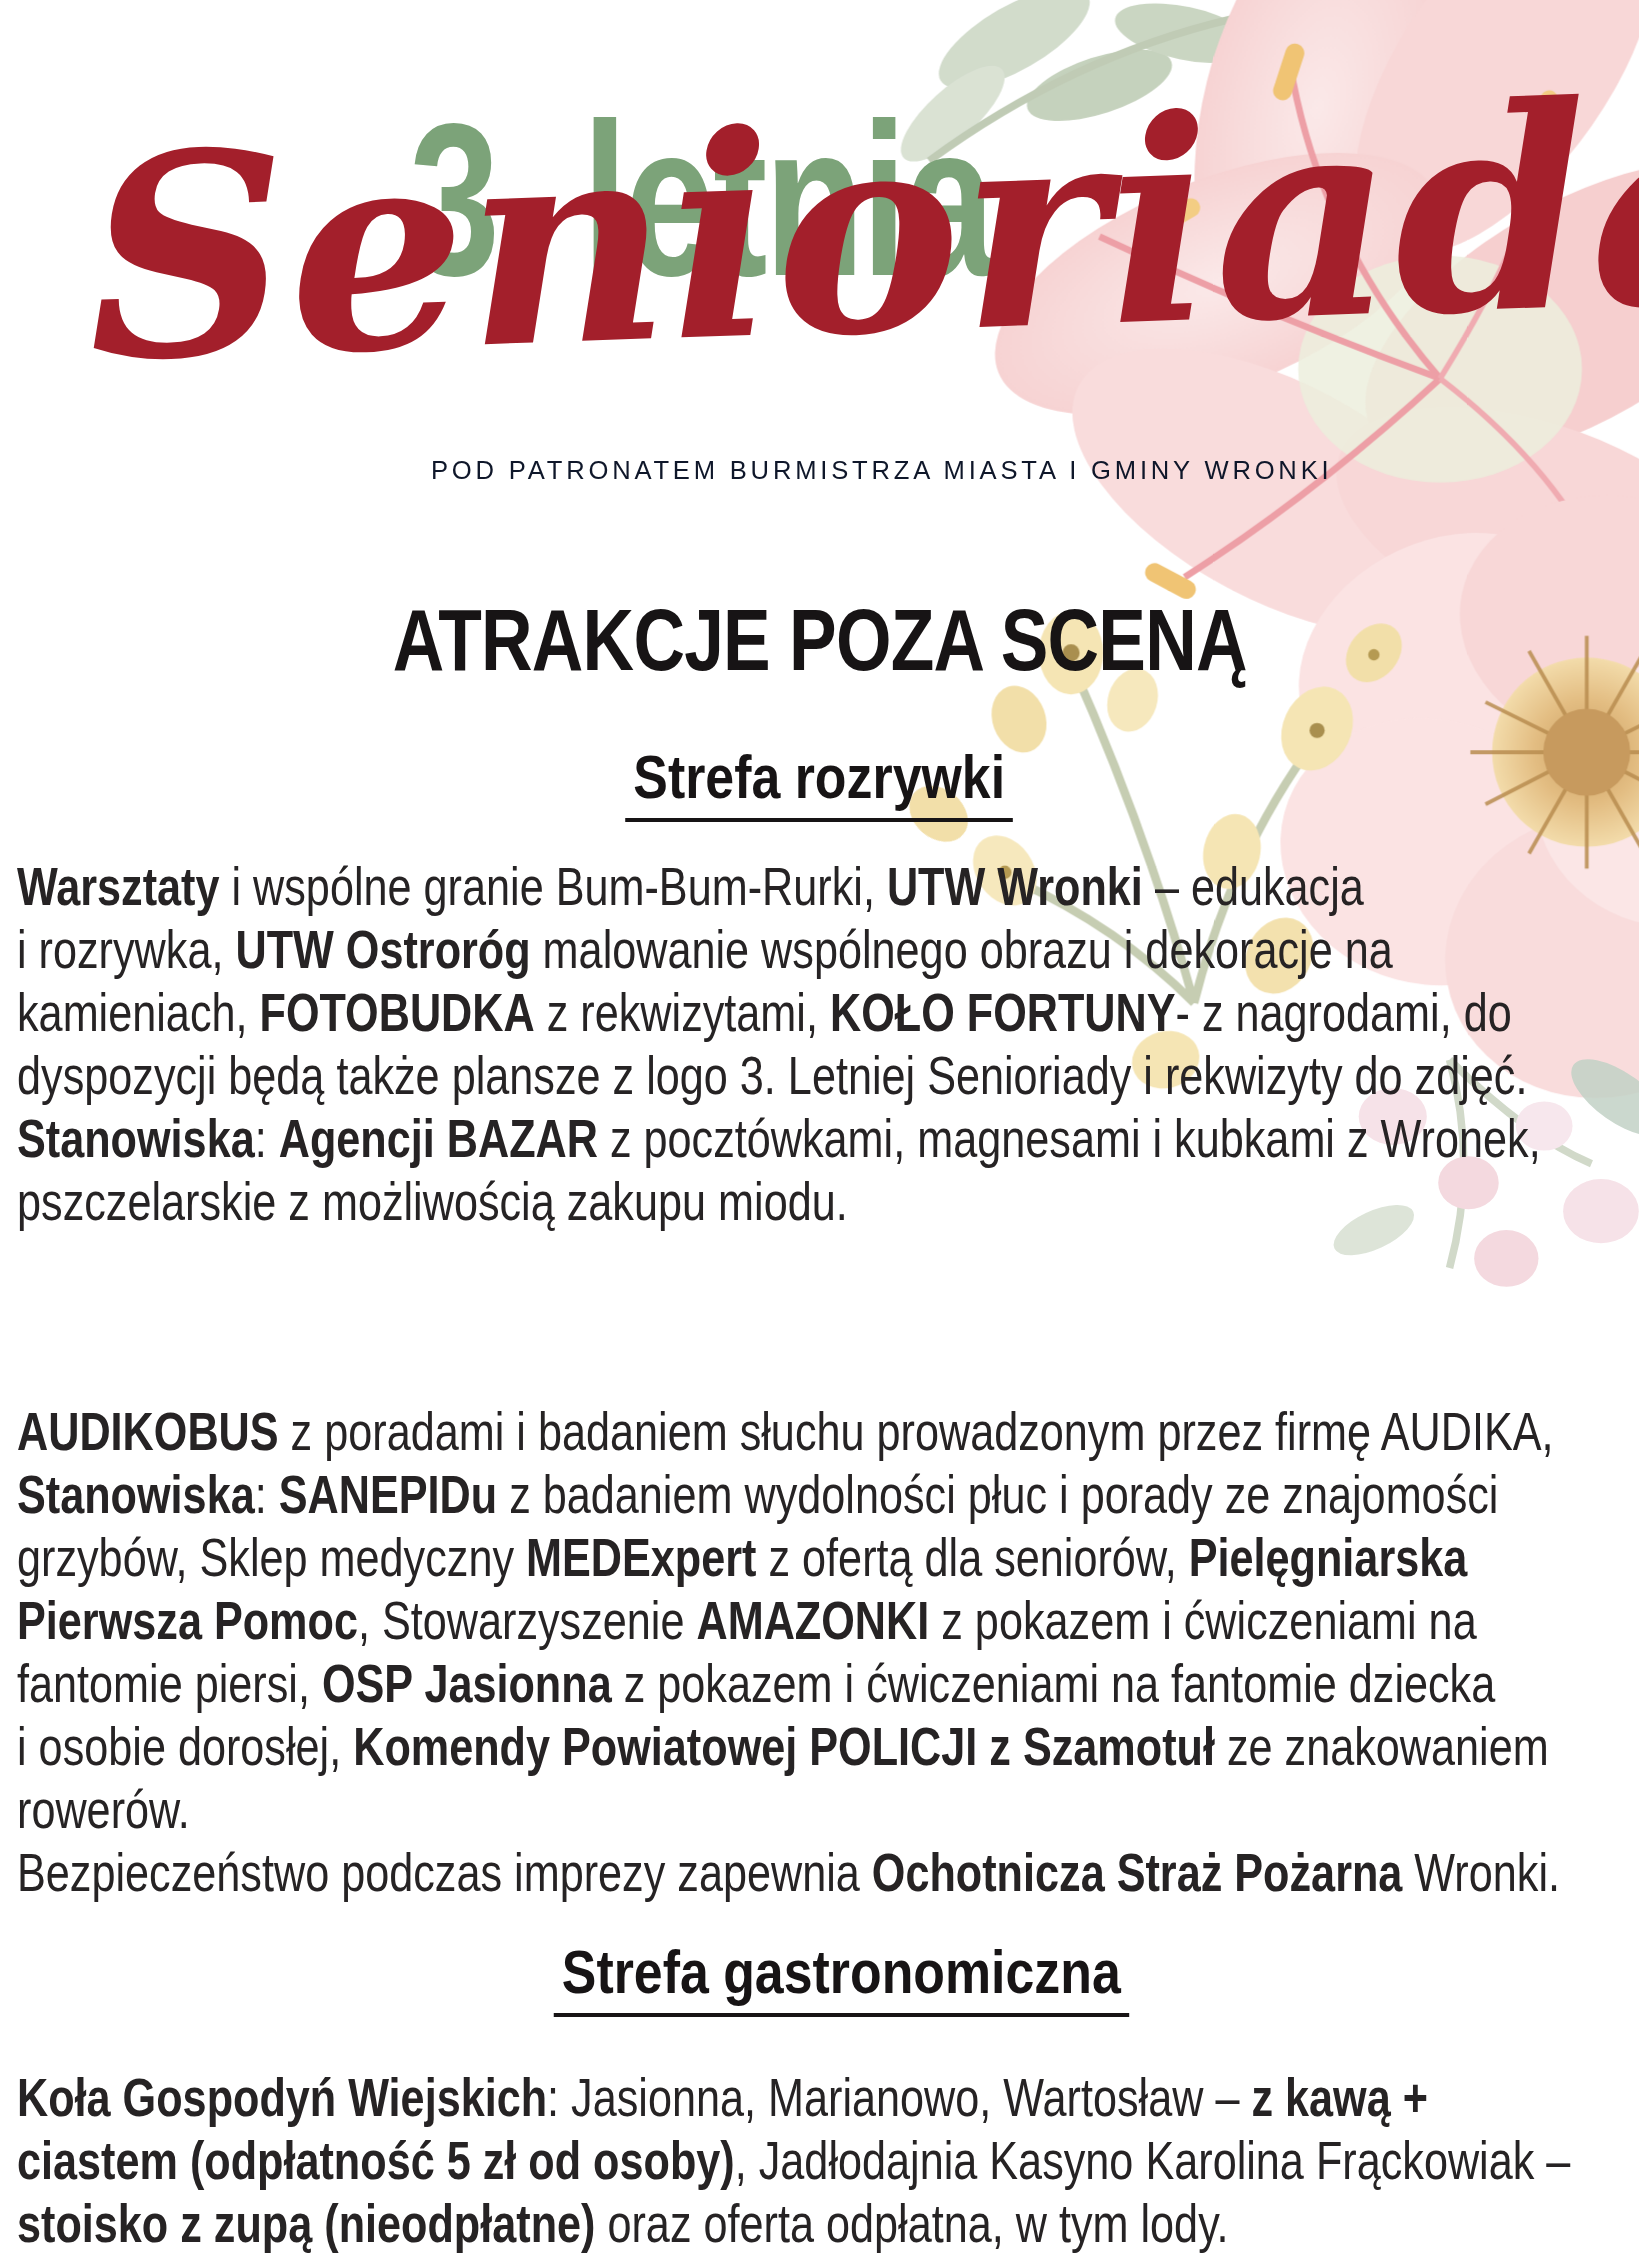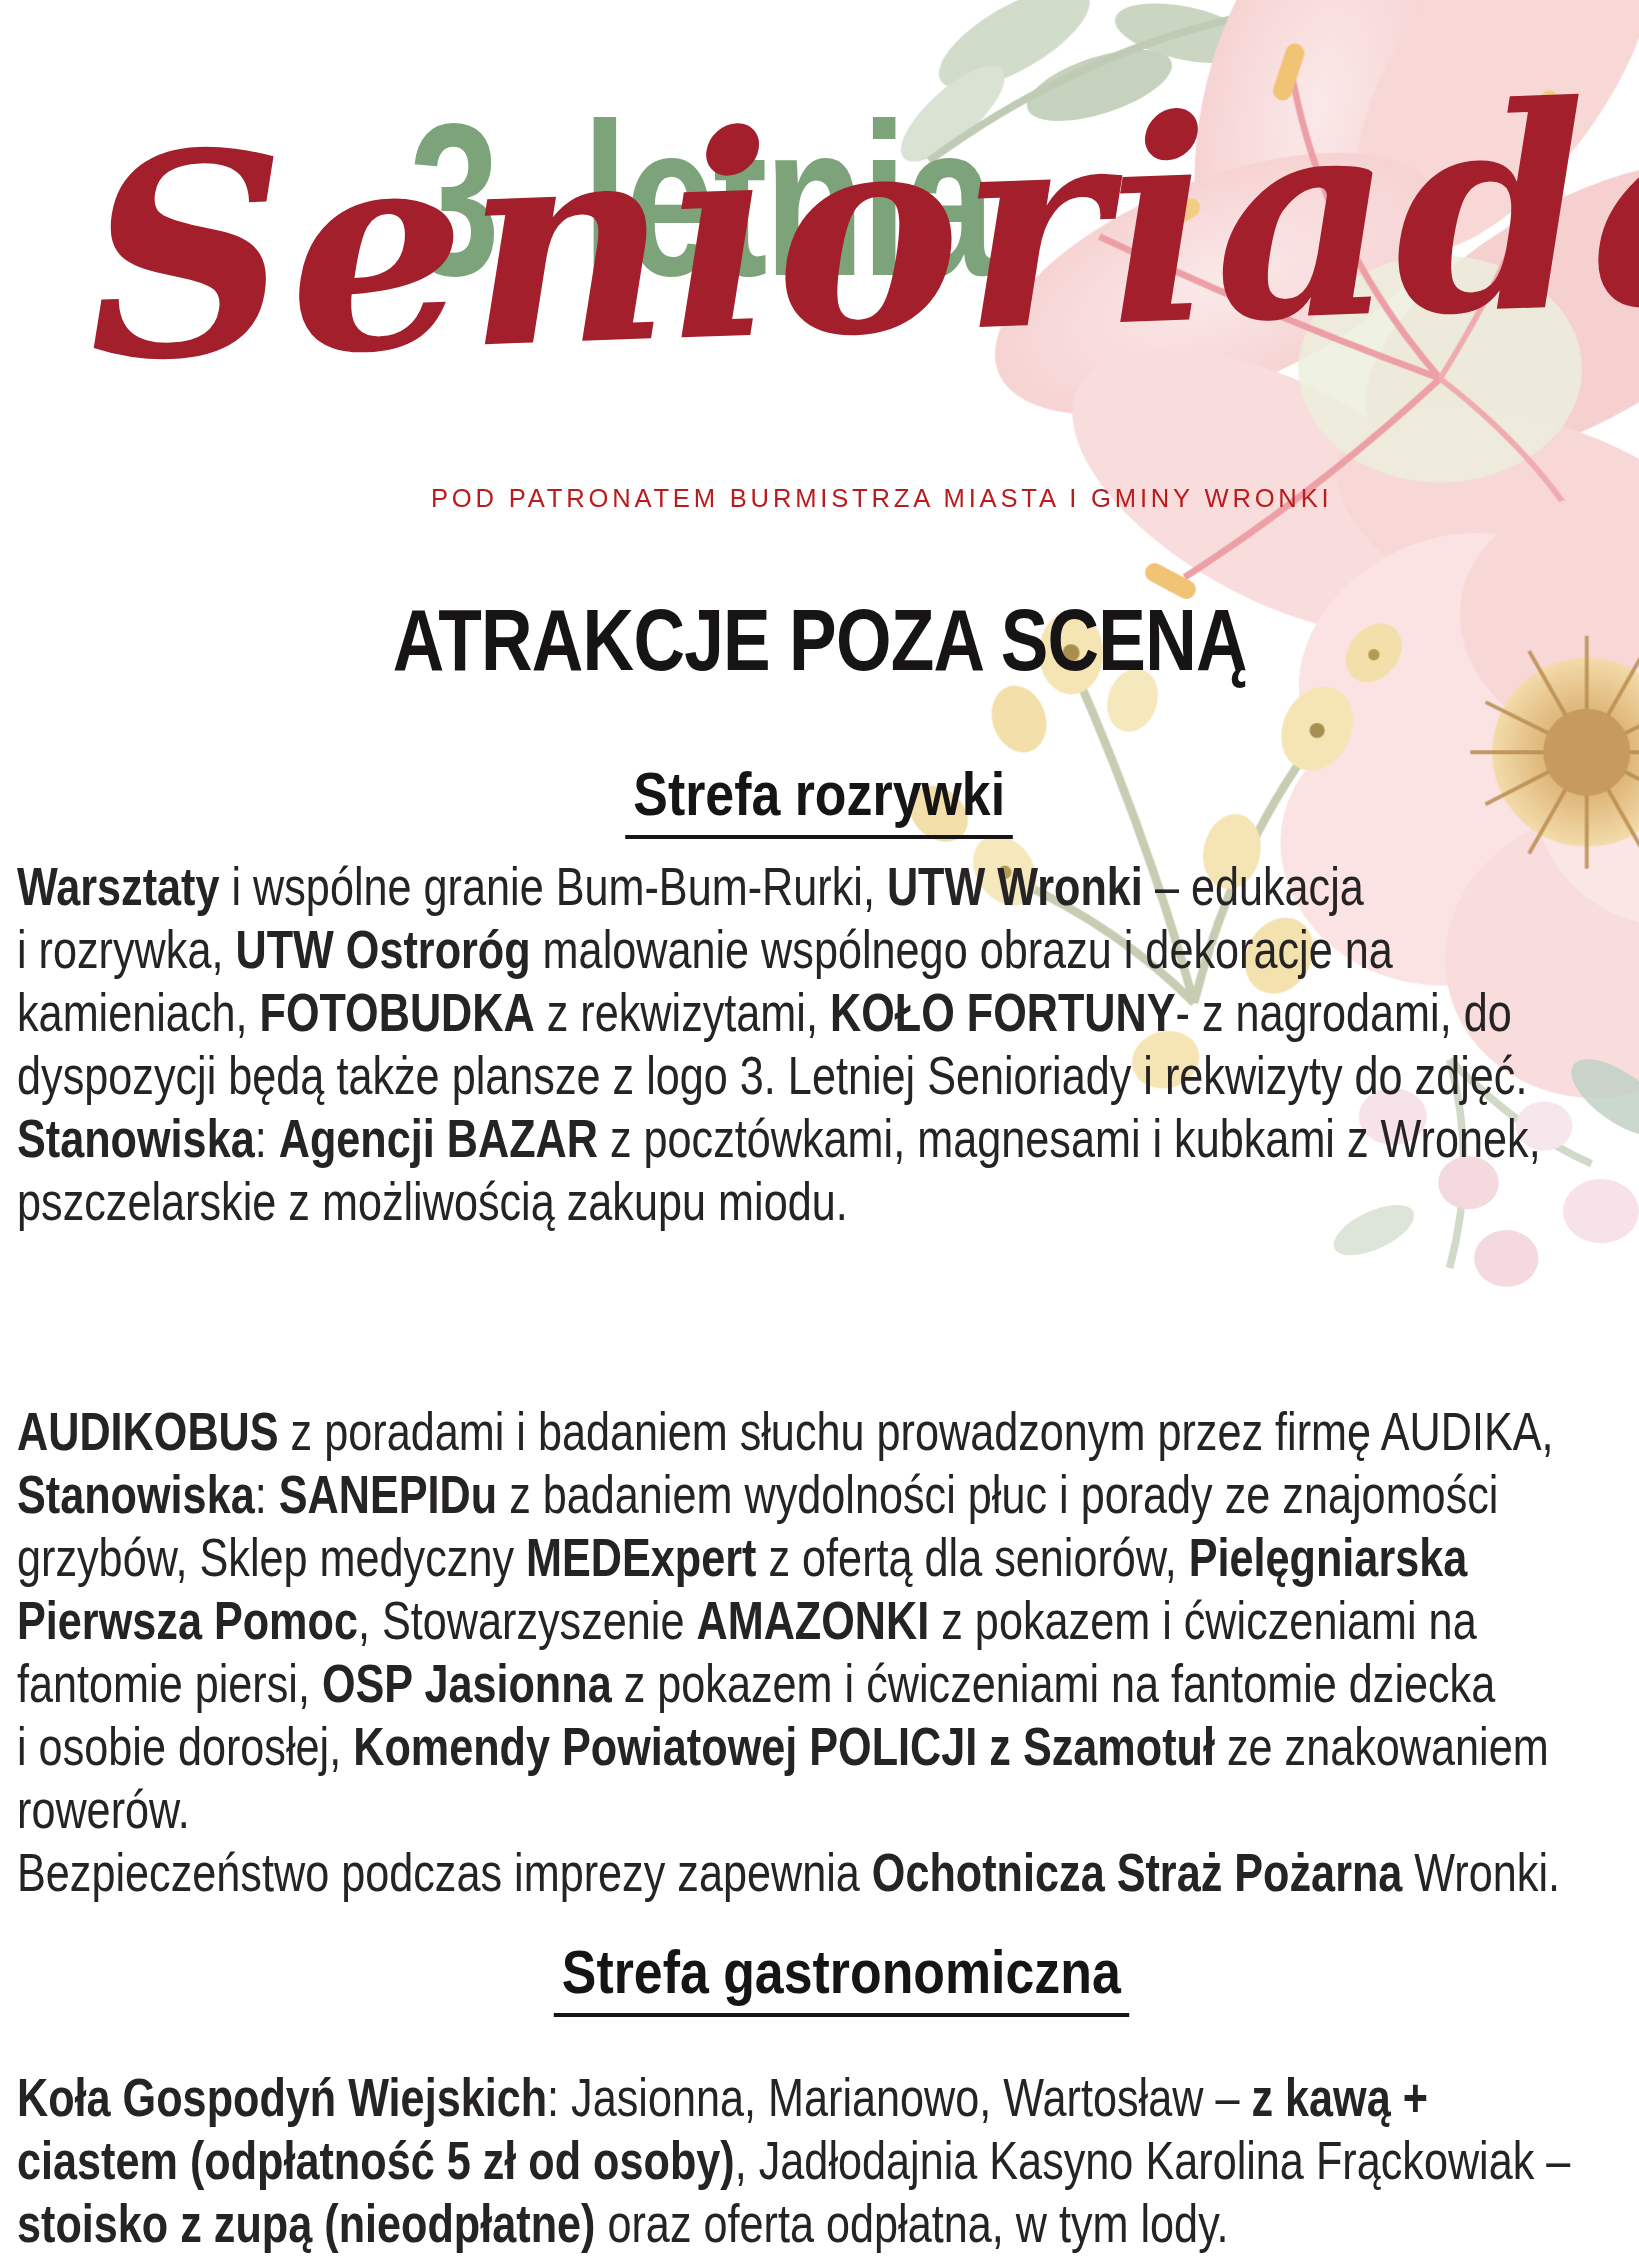--- a/index.html
+++ b/index.html
@@ -33,41 +33,41 @@
   .logo-script {
     position: absolute; left: 87px; top: 121px;
     font-family: "DejaVu Serif", serif;
     font-style: italic; font-weight: bold;
     font-size: 279px; line-height: 1;
     color: #a31f2b;
     transform: rotate(-2deg); transform-origin: 0 50%;
     white-space: nowrap;
   }
   .logo-patronage {
-    position: absolute; left: 431px; top: 484px;
+    position: absolute; left: 431px; top: 456px;
     font-size: 25.6px; letter-spacing: 3.8px;
-    color: #b91c1c; font-weight: 500;
+    color: #0f172a; font-weight: 500;
     white-space: nowrap;
   }
 
   .title-wrap { position: absolute; top: 596px; left: 0; width: 100%; text-align: center; }
   .title-wrap .scale {
     display: inline-block; transform: scaleX(0.82); transform-origin: 50% 0;
     font-size: 87px; line-height: 1; font-weight: bold;
     letter-spacing: -0.9px; color: #171415; white-space: nowrap;
   }
 
   .h2-wrap { position: absolute; left: 0; width: 100%; text-align: center; }
   .h2-wrap .scale {
     display: inline-block; transform: scaleX(0.85); transform-origin: 50% 0;
     font-size: 61px; line-height: 1; font-weight: bold;
     color: #171415; white-space: nowrap;
     border-bottom: 4.7px solid #171415; padding: 0 9.5px 9.5px 9.5px;
   }
-  .h2-rozrywki   { top: 764px; }
+  .h2-rozrywki   { top: 747px; }
   .h2-zdrowie    { top: 1276px; }
   .h2-gastro     { top: 1942px; margin-left: 22px; }
 
   .para { position: absolute; left: 17px; }
   .para .cond {
     width: 2002px;
     transform: scaleX(0.80); transform-origin: 0 0;
     font-size: 54px; line-height: 63px;
     color: #262324; white-space: nowrap;
     letter-spacing: 0;

